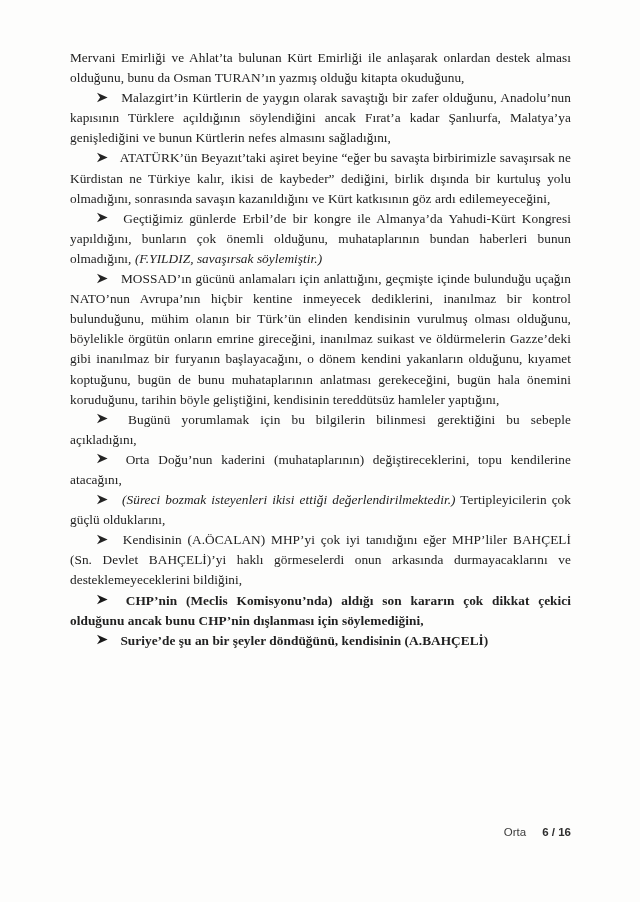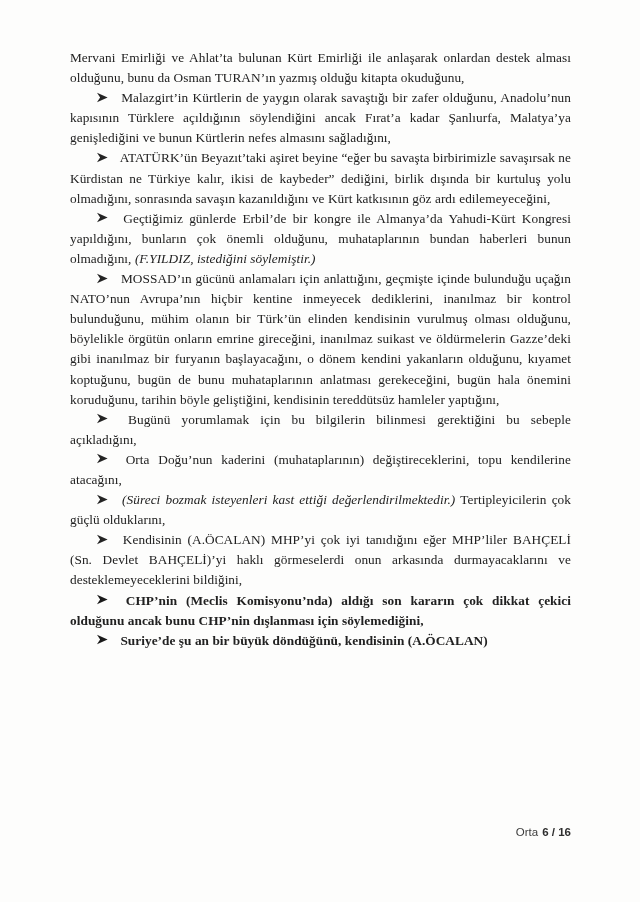--- a/index.html
+++ b/index.html
@@ -57,21 +57,21 @@
     left: 70px;
     top: 826px;
     width: 501px;
     text-align: right;
     font-family: "Liberation Sans", sans-serif;
     font-size: 11.5px;
     color: #3c3c3c;
   }
   .footer .num {
     font-weight: bold;
-    margin-left: 4px;
+    margin-left: 16px;
     color: #2e2e2e;
   }
 </style>
 </head>
 <body>
 
 <div class="page">
   <div class="content">
 
     <p class="para">
@@ -90,21 +90,21 @@
             <polygon points="0,0.8 11.6,6 0,11.2 3.4,6" fill="#242424"></polygon>
           </svg></span>
       <span>ATATÜRK’ün Beyazıt’taki aşiret beyine “eğer bu savaşta birbirimizle savaşırsak ne Kürdistan ne Türkiye kalır, ikisi de kaybeder” dediğini, birlik dışında bir kurtuluş yolu olmadığını, sonrasında savaşın kazanıldığını ve Kürt katkısının göz ardı edilemeyeceğini,</span>
     </p>
 
     <p class="para b">
       <span class="marker"><svg viewBox="0 0 12 12">
             <polygon points="0,0.8 11.6,6 0,11.2 3.4,6" fill="#242424"></polygon>
           </svg></span>
       <span>Geçtiğimiz günlerde Erbil’de bir kongre ile Almanya’da Yahudi-Kürt Kongresi yapıldığını, bunların çok önemli olduğunu, muhataplarının bundan haberleri bunun olmadığını,</span>
-      <span class="italic">(F.YILDIZ, istediğini söylemiştir.)</span>
+      <span class="italic">(F.YILDIZ, savaşırsak söylemiştir.)</span>
     </p>
 
     <p class="para b">
       <span class="marker"><svg viewBox="0 0 12 12">
             <polygon points="0,0.8 11.6,6 0,11.2 3.4,6" fill="#242424"></polygon>
           </svg></span>
       <span>MOSSAD’ın gücünü anlamaları için anlattığını, geçmişte içinde bulunduğu uçağın NATO’nun Avrupa’nın hiçbir kentine inmeyecek dediklerini, inanılmaz bir kontrol bulunduğunu, mühim olanın bir Türk’ün elinden kendisinin vurulmuş olması olduğunu, böylelikle örgütün onların emrine gireceğini, inanılmaz suikast ve öldürmelerin Gazze’deki gibi inanılmaz bir furyanın başlayacağını, o dönem kendini yakanların olduğunu, kıyamet koptuğunu, bugün de bunu muhataplarının anlatması gerekeceğini, bugün  hala önemini koruduğunu, tarihin böyle geliştiğini, kendisinin tereddütsüz hamleler yaptığını,</span>
     </p>
 
     <p class="para b">
@@ -120,21 +120,21 @@
           </svg></span>
       <span>Orta Doğu’nun kaderini (muhataplarının) değiştireceklerini, topu kendilerine atacağını,</span>
     </p>
 
 
 
     <p class="para b">
       <span class="marker"><svg viewBox="0 0 12 12">
             <polygon points="0,0.8 11.6,6 0,11.2 3.4,6" fill="#242424"></polygon>
           </svg></span>
-      <span class="italic">(Süreci bozmak isteyenleri kast ettiği değerlendirilmektedir.)</span>
+      <span class="italic">(Süreci bozmak isteyenleri ikisi ettiği değerlendirilmektedir.)</span>
       <span>Tertipleyicilerin çok güçlü olduklarını,</span>
     </p>
 
     <p class="para b">
       <span class="marker"><svg viewBox="0 0 12 12">
             <polygon points="0,0.8 11.6,6 0,11.2 3.4,6" fill="#242424"></polygon>
           </svg></span>
       <span>Kendisinin (A.ÖCALAN) MHP’yi çok iyi tanıdığını eğer MHP’liler BAHÇELİ (Sn. Devlet BAHÇELİ)’yi haklı görmeselerdi onun arkasında durmayacaklarını ve desteklemeyeceklerini bildiğini,</span>
     </p>
 
@@ -142,21 +142,21 @@
       <span class="marker"><svg viewBox="0 0 12 12">
             <polygon points="0,0.8 11.6,6 0,11.2 3.4,6" fill="#1a1a1a"></polygon>
           </svg></span>
       <span>CHP’nin (Meclis Komisyonu’nda) aldığı son kararın çok dikkat çekici olduğunu ancak bunu CHP’nin dışlanması için söylemediğini,</span>
     </p>
 
     <p class="para b bold">
       <span class="marker"><svg viewBox="0 0 12 12">
             <polygon points="0,0.8 11.6,6 0,11.2 3.4,6" fill="#1a1a1a"></polygon>
           </svg></span>
-      <span>Suriye’de şu an bir büyük döndüğünü, kendisinin (A.ÖCALAN)</span>
+      <span>Suriye’de şu an bir şeyler döndüğünü, kendisinin (A.BAHÇELİ)</span>
     </p>
 
   </div>
 
   <div class="footer">
     <span>Orta</span><span class="num">6 / 16</span>
   </div>
 </div>
 
 </body></html>

